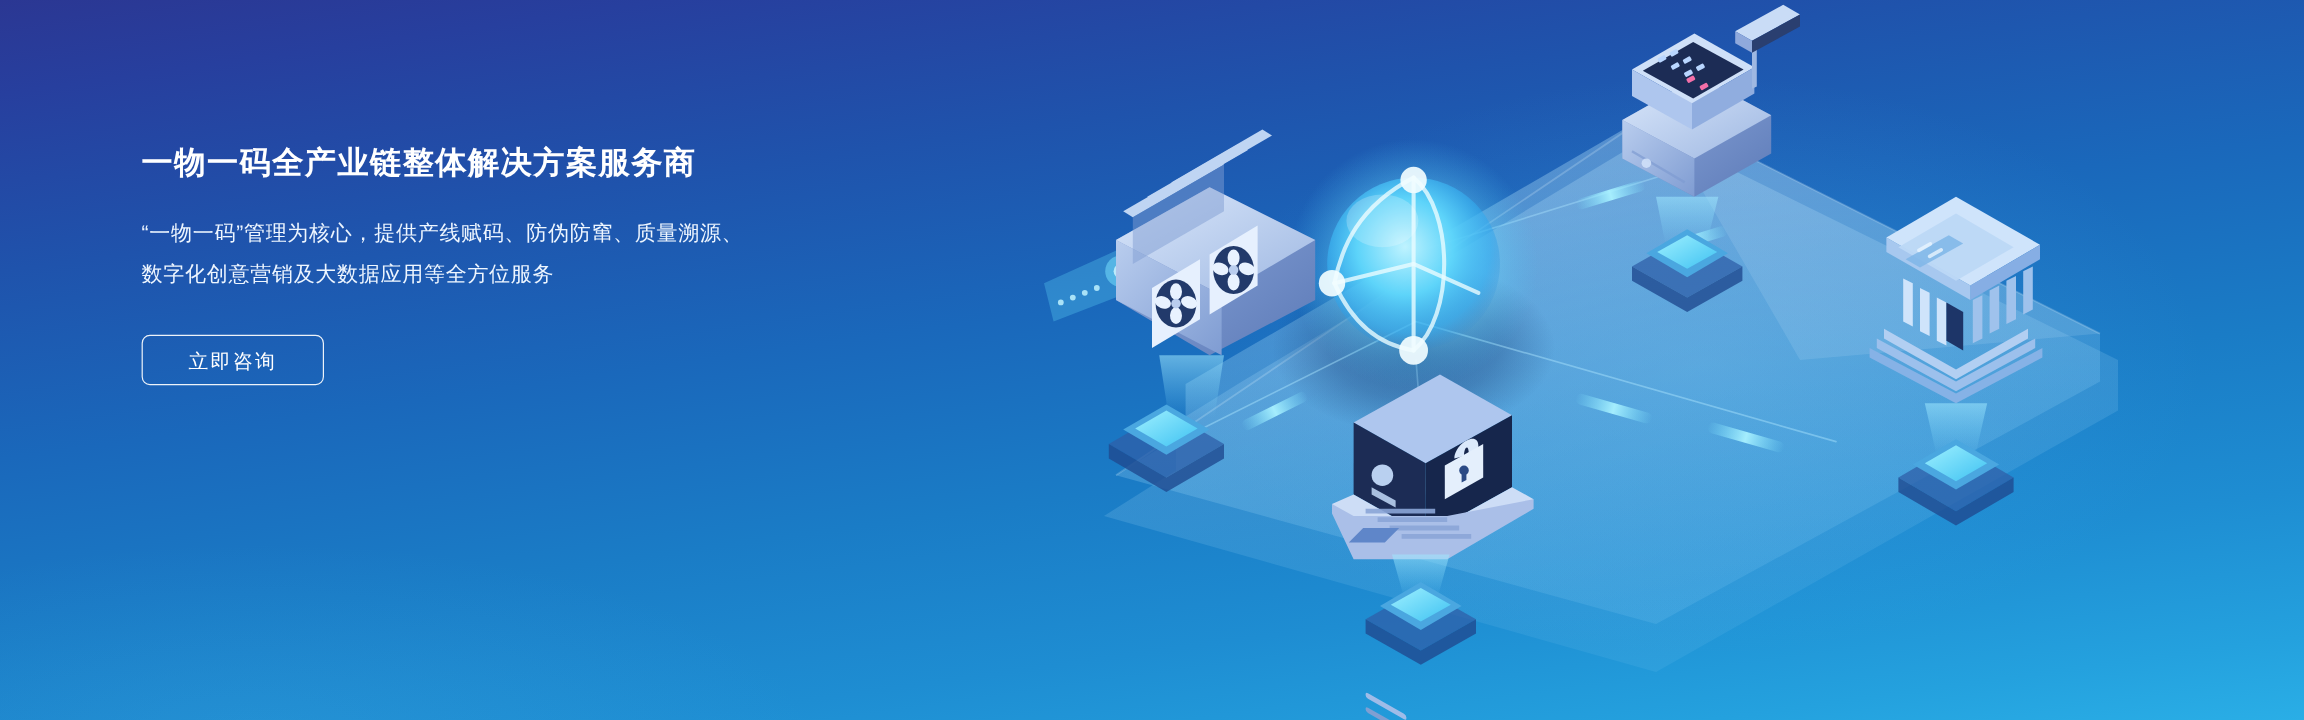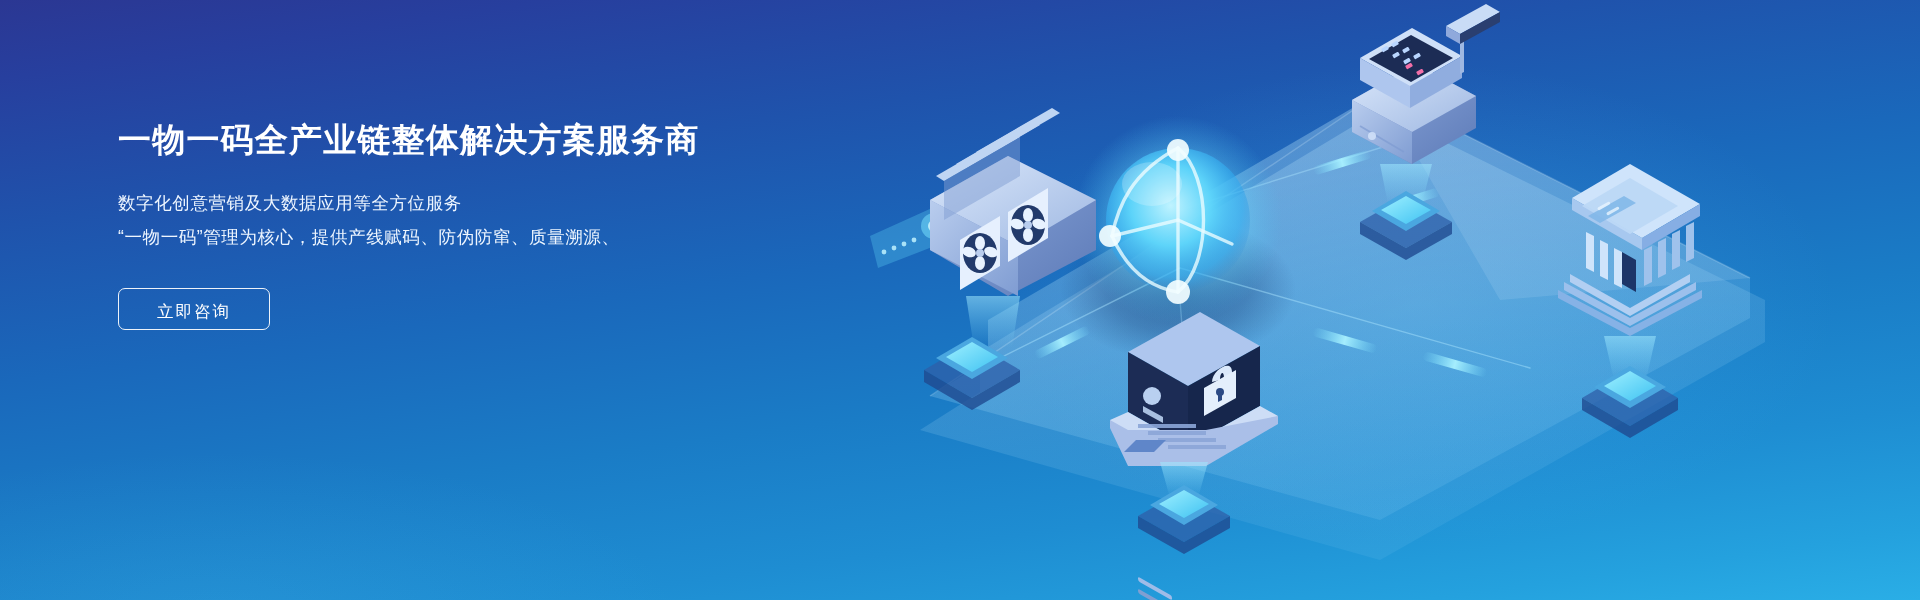--- a/index.html
+++ b/index.html
@@ -20,21 +20,21 @@
   }
   .bg-glow2{
     position:absolute;left:0;top:300px;width:1100px;height:400px;
     background:radial-gradient(ellipse 60% 60% at 20% 80%,rgba(70,190,240,.18) 0%,rgba(60,170,235,0) 70%);
     pointer-events:none;
   }
 
   
   .copy{position:absolute;left:118px;top:120px;width:620px;}
   .headline{
-    font-size:33px;font-weight:bold;color:#ffffff;letter-spacing:1.2px;
+    font-size:26px;font-weight:bold;color:#ffffff;letter-spacing:1.2px;
     line-height:1.2;margin:0 0 26px 0;white-space:nowrap;
   }
   .sub{
     font-size:17.5px;color:#eef6ff;line-height:34px;letter-spacing:.6px;
     margin:0;font-weight:400;
   }
   .sub-line{display:block;}
   .cta{
     margin-top:34px;display:inline-block;
     width:152px;height:42px;line-height:42px;text-align:center;
@@ -52,22 +52,22 @@
 <body>
 
 <div class="banner">
 
   <div class="bg-glow"></div>
   <div class="bg-glow2"></div>
 
   <div class="copy">
     <h1 class="headline">一物一码全产业链整体解决方案服务商</h1>
     <p class="sub">
+      <span class="sub-line">“一物一码”管理为核心，提供产线赋码、防伪防窜、质量溯源、</span>
       <span class="sub-line">数字化创意营销及大数据应用等全方位服务</span>
-      <span class="sub-line">“一物一码”管理为核心，提供产线赋码、防伪防窜、质量溯源、</span>
     </p>
     <button class="cta">立即咨询</button>
   </div>
 
   <div class="art">
     <svg width="1060" height="600" viewBox="0 0 1060 600" xmlns="http://www.w3.org/2000/svg">
       <defs>
         <linearGradient id="plat" x1="0" y1="0" x2="0.4" y2="1">
           <stop offset="0" stop-color="#bfe6fb" stop-opacity=".42"></stop>
           <stop offset="0.55" stop-color="#a5dbf8" stop-opacity=".26"></stop>

